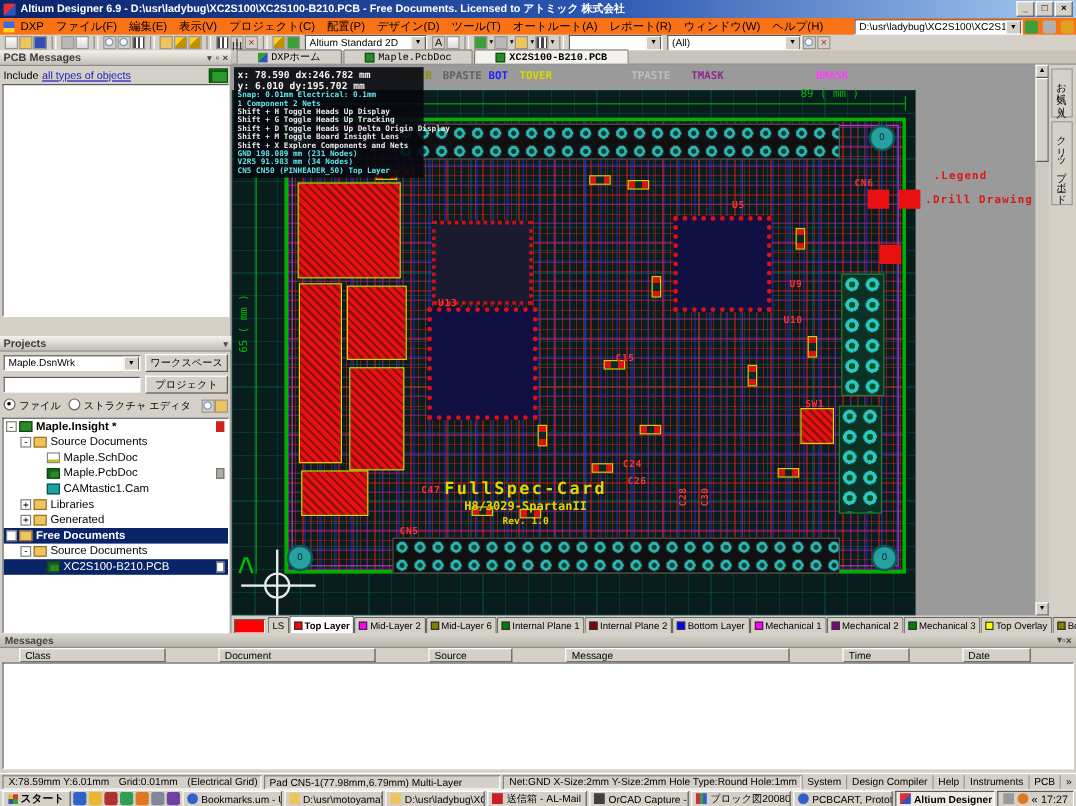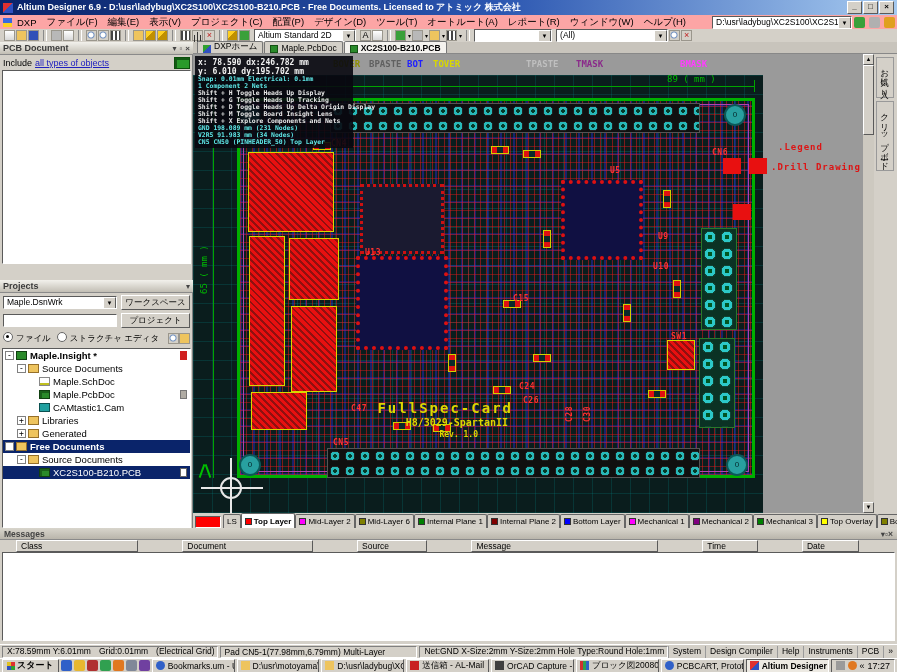--- a/index.html
+++ b/index.html
@@ -11,21 +11,21 @@
 
   
   .titlebar{left:0;top:0;width:897px;height:15px;background:linear-gradient(90deg,#0a246a,#2a55b0 55%,#a6caf0);
     color:#fff;font-size:9px;font-weight:bold;display:flex;align-items:center;padding:0 3px;box-sizing:border-box;}
   .appicon{width:10px;height:10px;background:linear-gradient(135deg,#e03030 50%,#3050c0 50%);margin-right:4px;flex:0 0 auto;}
   .title-text{white-space:nowrap;overflow:hidden;flex:1;}
   .winbtn{width:13px;height:11px;font-size:8px;line-height:9px;text-align:center;color:#000;margin-left:1px;flex:0 0 auto;
     border:1px solid;border-color:#fff #5a5a5a #5a5a5a #fff;background:#d4d0c8;}
 
   
-  .menubar{left:0;top:15px;width:897px;height:14px;background:#fca5a5;display:flex;align-items:center;font-size:9.5px;}
+  .menubar{left:0;top:15px;width:897px;height:14px;background:#f97316;display:flex;align-items:center;font-size:9.5px;}
   .mi{padding:0 5px;white-space:nowrap;}
   .dxp-logo{width:9px;height:9px;background:linear-gradient(180deg,#3a6ae0 60%,#ffd020 60%);margin-left:3px;}
   .combo{position:relative;height:13px;background:#fff;border:1px solid;border-color:#5a5a5a #fff #fff #5a5a5a;
     font-size:8.5px;line-height:11px;padding:0 13px 0 3px;white-space:nowrap;overflow:hidden;box-sizing:border-box;}
   .combo .arr{position:absolute;right:0;top:0;width:11px;height:11px;background:#d4d0c8;
     border:1px solid;border-color:#fff #5a5a5a #5a5a5a #fff;font-size:6px;line-height:10px;text-align:center;color:#000;}
   .toolbar{left:0;top:29px;width:897px;height:13px;background:#d4d0c8;display:flex;align-items:center;gap:1px;padding-left:4px;box-sizing:border-box;}
   .tbi{width:11px;height:11px;border:1px solid #9a968c;box-sizing:border-box;flex:0 0 auto;}
   .tsep{width:2px;height:11px;border-left:1px solid #8a8a8a;border-right:1px solid #fff;margin:0 3px;flex:0 0 auto;}
   .c-page{background:linear-gradient(#ffffff,#d8d8d8);}
@@ -37,22 +37,22 @@
   .c-cross{background:linear-gradient(#d4d0c8,#d4d0c8),#d4d0c8;position:relative;}
   .c-cross::after{content:"";position:absolute;left:4px;top:1px;width:1px;height:7px;background:#333;box-shadow:-3px 3px 0 0 #333,0 3px 0 0 #333,3px 3px 0 0 #333;}
   .c-wand{background:linear-gradient(135deg,#ffd020 40%,#c09000 40%);}
   .c-green{background:#3aa03a;}
   .c-red .glyph,.redx{color:#c02020;}
   .glyph{font-size:9px;line-height:9px;text-align:center;display:block;}
   .dd{font-size:6px;margin-left:1px;flex:0 0 auto;}
 
   
   .tabrow{left:193px;top:42px;width:704px;height:12px;background:#c8c4bc;display:flex;align-items:flex-end;padding-left:4px;box-sizing:border-box;border-bottom:1px solid #888;}
-  .dtab{height:11px;display:flex;align-items:flex-end;gap:3px;font-size:8.5px;padding:0 5px;background:#d4d0c8;
-    border:1px solid #777;border-bottom:none;border-radius:2px 2px 0 0;margin-right:1px;white-space:nowrap;}
+  .dtab{height:11px;display:flex;align-items:center;gap:3px;font-size:8.5px;padding:0 17px;background:#d4d0c8;
+    border:1px solid #777;border-bottom:none;border-radius:2px 2px 0 0;margin-right:1px;white-space:nowrap;font-family:Liberation Mono, monospace;}
   .dtab.active{background:#f4f2ee;font-weight:bold;}
   .ic8{width:8px;height:8px;flex:0 0 auto;}
   .ic-dxp{background:linear-gradient(135deg,#30a030 50%,#3050c0 50%);}
   .ic-pcbdoc{background:#2a8a2a;border:1px solid #145014;box-sizing:border-box;}
 
   
   .leftpanel{left:0;top:42px;width:193px;height:486px;background:#d4d0c8;border-right:1px solid #808080;}
   .phead{position:absolute;left:0;width:193px;height:13px;background:linear-gradient(#f2f1ec,#c2beb4);
     border-bottom:1px solid #8a8a8a;font-size:9px;font-weight:bold;color:#3a3a3a;display:flex;align-items:center;padding:0 3px;box-sizing:border-box;}
   .phead .sp{flex:1;}
@@ -108,21 +108,21 @@
     color:#04282c;font-size:8px;text-align:center;line-height:18px;z-index:3;}
   .pour{position:absolute;background:repeating-linear-gradient(45deg,#e81010 0 3px,#901010 3px 5px);border:1px solid #d8d800;box-sizing:border-box;z-index:3;}
   .qfp{position:absolute;background:#101042;border:4px dotted #dd1111;box-sizing:border-box;z-index:3;}
   .mem{position:absolute;background:#1a1a30;border:3px dotted #cc1111;box-sizing:border-box;z-index:3;}
   .passive{position:absolute;border:1px solid #d0d000;box-sizing:border-box;z-index:3;}
   .passive.h{background:linear-gradient(90deg,#e01010 0 30%,#0a2a2a 30% 70%,#e01010 70%);}
   .passive.v{background:linear-gradient(180deg,#e01010 0 30%,#0a2a2a 30% 70%,#e01010 70%);}
   .redpad{position:absolute;background:#e81010;z-index:3;}
   .des{position:absolute;color:#ff3030;font:bold 8px "DejaVu Sans Mono",monospace;letter-spacing:.5px;z-index:5;}
   .des.rot{transform:rotate(-90deg);transform-origin:left top;}
-  .silk{position:absolute;color:#ddd800;font-family:"DejaVu Sans Mono",monospace;font-weight:bold;text-align:right;z-index:5;white-space:nowrap;}
+  .silk{position:absolute;color:#ddd800;font-family:"DejaVu Sans Mono",monospace;font-weight:bold;text-align:center;z-index:5;white-space:nowrap;}
   .xline{position:absolute;background:#e8e8e8;z-index:6;}
   .xcirc{position:absolute;left:27px;top:423px;width:22px;height:22px;border:2px solid #e8e8e8;border-radius:50%;box-sizing:border-box;z-index:6;}
   .vmark{position:absolute;width:2px;height:14px;background:#00c000;z-index:2;}
 
   
   .vscroll{left:863px;top:54px;width:11px;height:459px;background:#cdc9c0;}
   .sbtn{position:absolute;left:0;width:11px;height:11px;font-size:6px;line-height:9px;text-align:center;
     border:1px solid;border-color:#fff #5a5a5a #5a5a5a #fff;background:#d4d0c8;box-sizing:border-box;}
   .sthumb{position:absolute;left:0;top:11px;width:11px;height:70px;border:1px solid;border-color:#fff #5a5a5a #5a5a5a #fff;background:#d4d0c8;box-sizing:border-box;}
   .sidestrip{left:874px;top:54px;width:23px;height:459px;background:#d4d0c8;}
@@ -264,21 +264,21 @@
     </span>
     <span class="dtab active">
       <span class="ic8 ic-pcbdoc"></span>
       <span>XC2S100-B210.PCB</span>
     </span>
   </div>
 
   <div class="abs leftpanel">
 
     <div class="phead" style="top:0">
-      <span>PCB Document</span>
+      <span>PCB Messages</span>
         <span class="sp"></span>
       <span class="hic">▾</span>
       <span class="hic">▫</span>
       <span class="hic">×</span>
     </div>
     <div class="abs flex" style="left:0;top:13px;width:193px;height:15px;padding:0 3px;font-size:9px;gap:3px">
       <span>Include</span>
       <span class="link">all types of objects</span>
       <span style="flex:1"></span>
       <span class="pcb-mini"></span>

